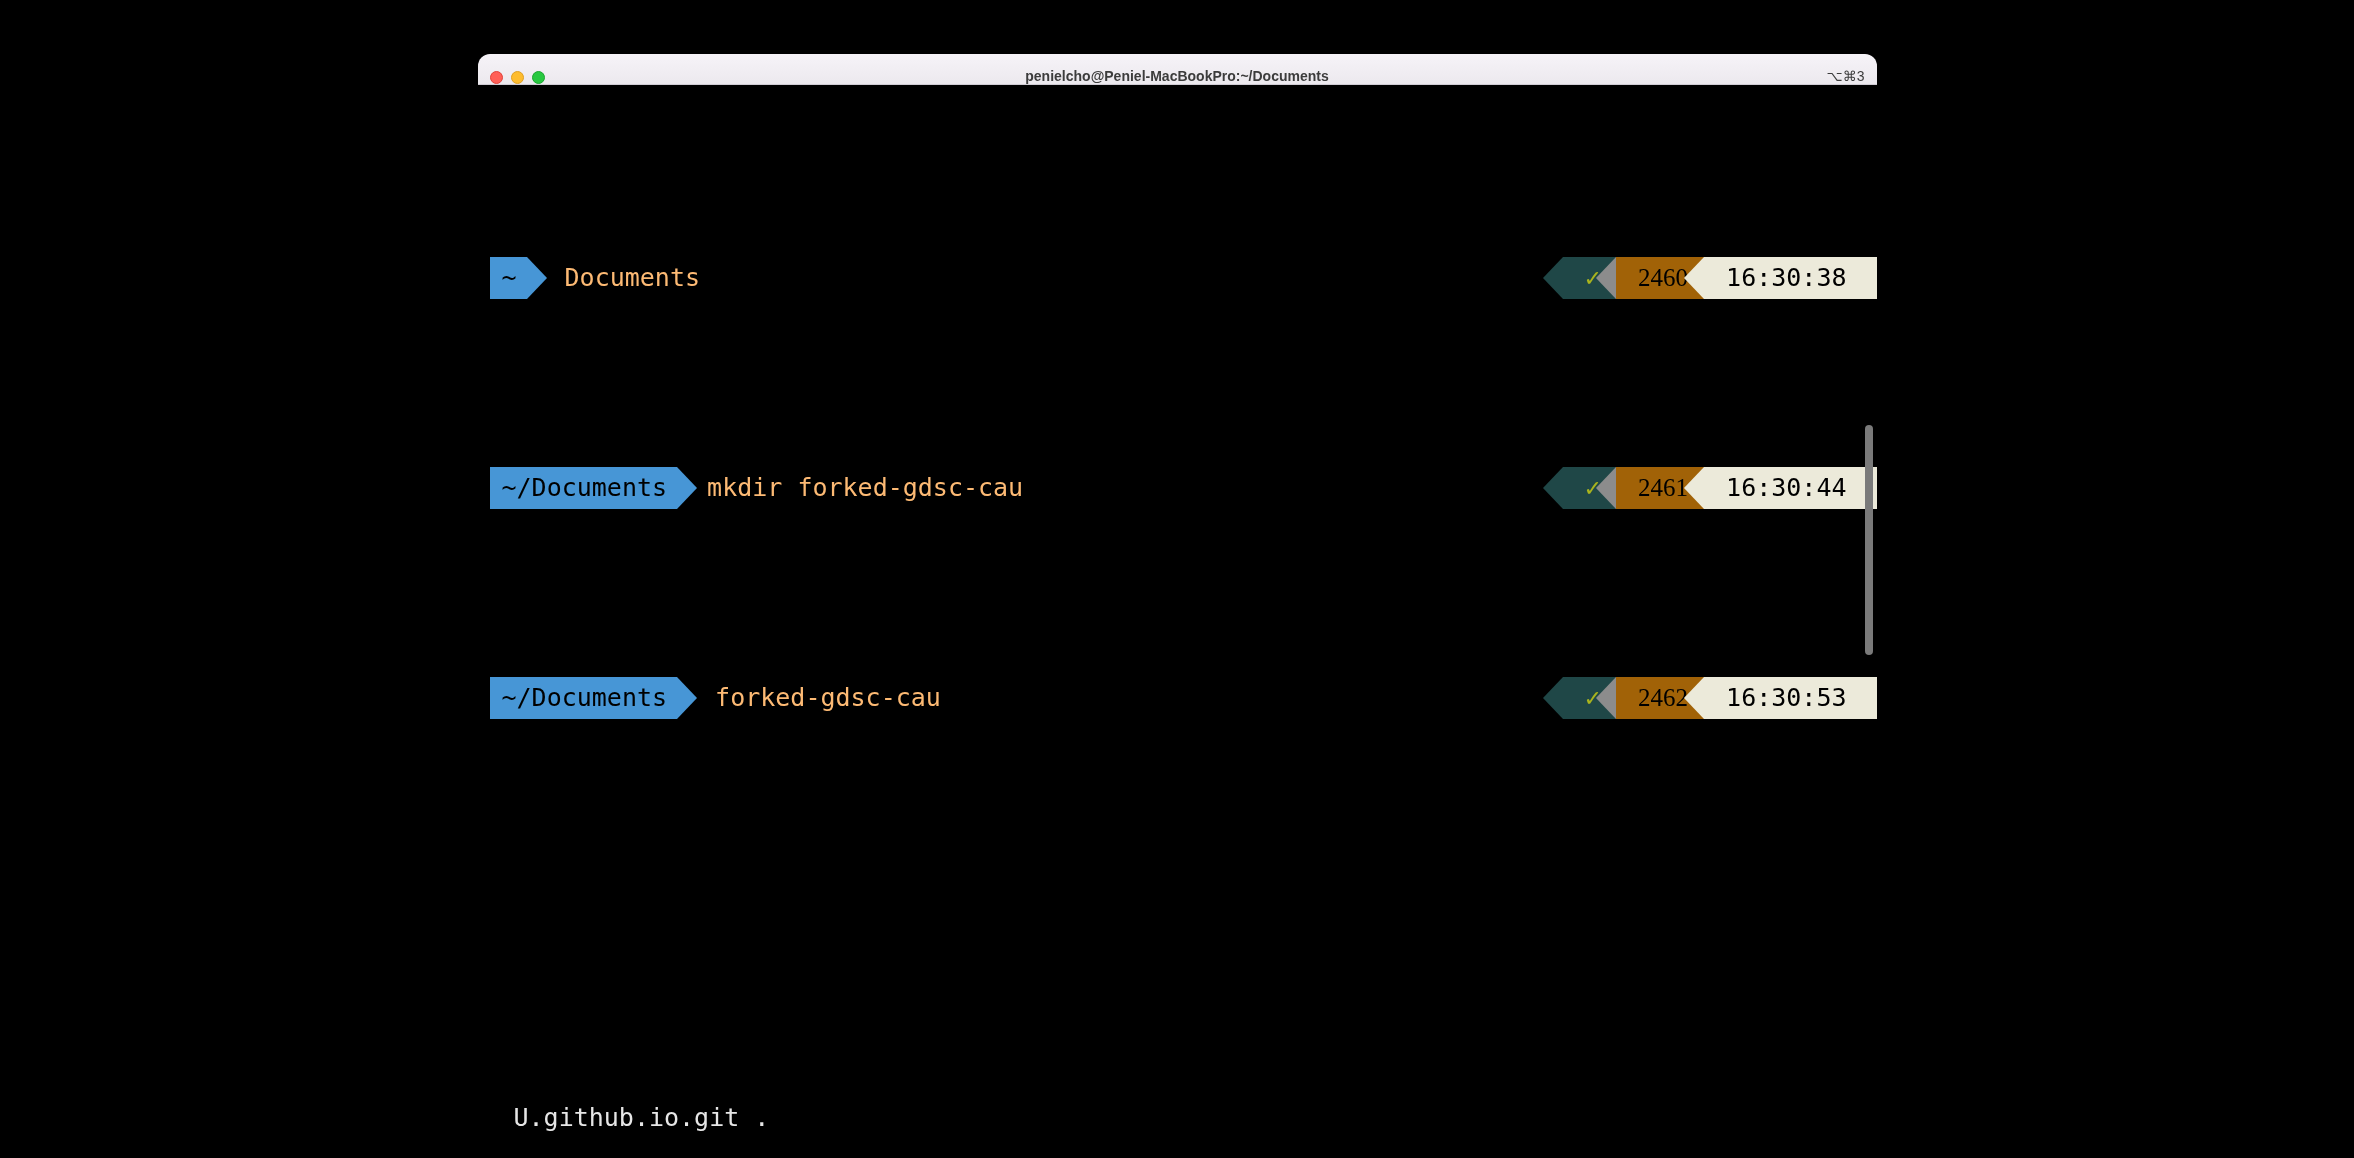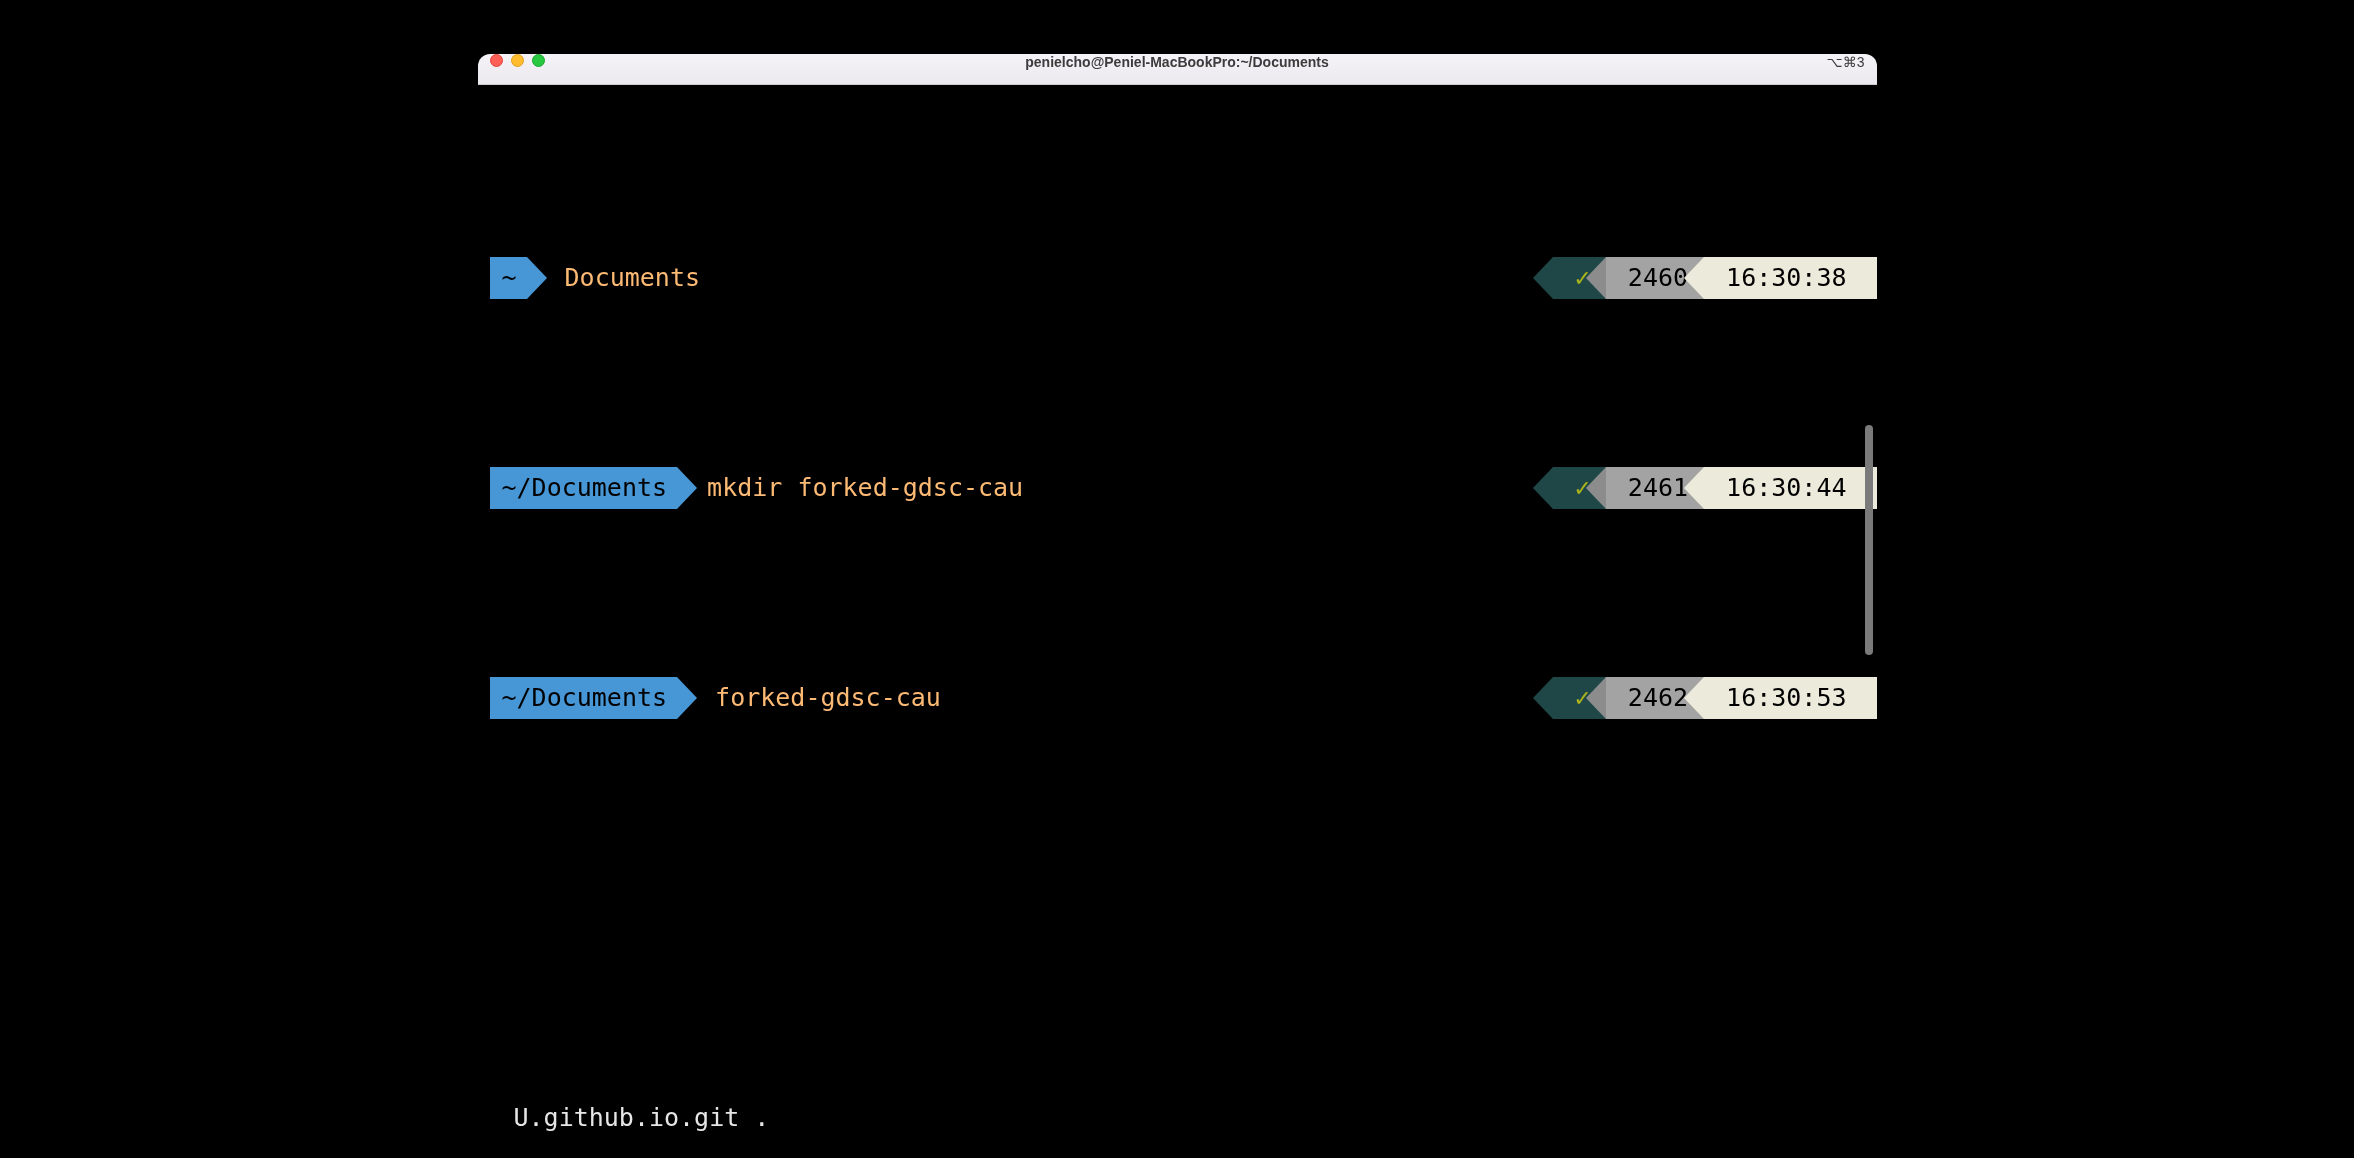--- a/index.html
+++ b/index.html
@@ -20,21 +20,21 @@
     border-radius:12px;
     overflow:hidden;
     box-shadow:0 15px 40px rgba(0,0,0,.6);
     position:relative;
   }
   .titlebar {
     height:31px;
     background:linear-gradient(#f6f3f8,#ece9ee);
     border-bottom:1px solid #d0ccd4;
     display:flex;
-    align-items:flex-start;
+    align-items:flex-end;
     position:relative;
     padding:0 12px;
     gap:11px;
   }
   .traffic { display:flex; gap:8px; }
   .dot { width:13px; height:13px; border-radius:50%; }
   .dot.red{background:#ff5f57;border:1px solid #e14239;}
   .dot.yellow{background:#febc2e;border:1px solid #dfa023;}
   .dot.green{background:#28c840;border:1px solid #1ba52f;}
   .title {
@@ -114,21 +114,21 @@
     content:"";
     position:absolute;
     top:0; left:-20px;
     width:0;height:0;
     border-top:21px solid transparent;
     border-bottom:21px solid transparent;
     border-right:20px solid var(--bg);
     z-index:2;
   }
   .rseg.teal  { --bg:#1f4747; background:#1f4747; color:#aab41d; }
-  .rseg.gray  { --bg:#8c8c8c; background:#a3a3a3; color:#000; }
+  .rseg.gray  { --bg:#8c8c8c; background:#a16207; color:#000;font-family:Liberation Serif, serif; }
   .rseg.cream { --bg:#eceada; background:#eceada; color:#000; padding-right:22px;}
   .rseg.last  { padding-right:30px; }
   .check { font-weight:bold; }
 
   .plain { padding-left:12px; color:#e6e6e6; display:block; height:42px;margin-left:36px; }
   .wrap  { padding-left:0; }
 
   .spacer { width:12px; }
 </style>
 </head>

